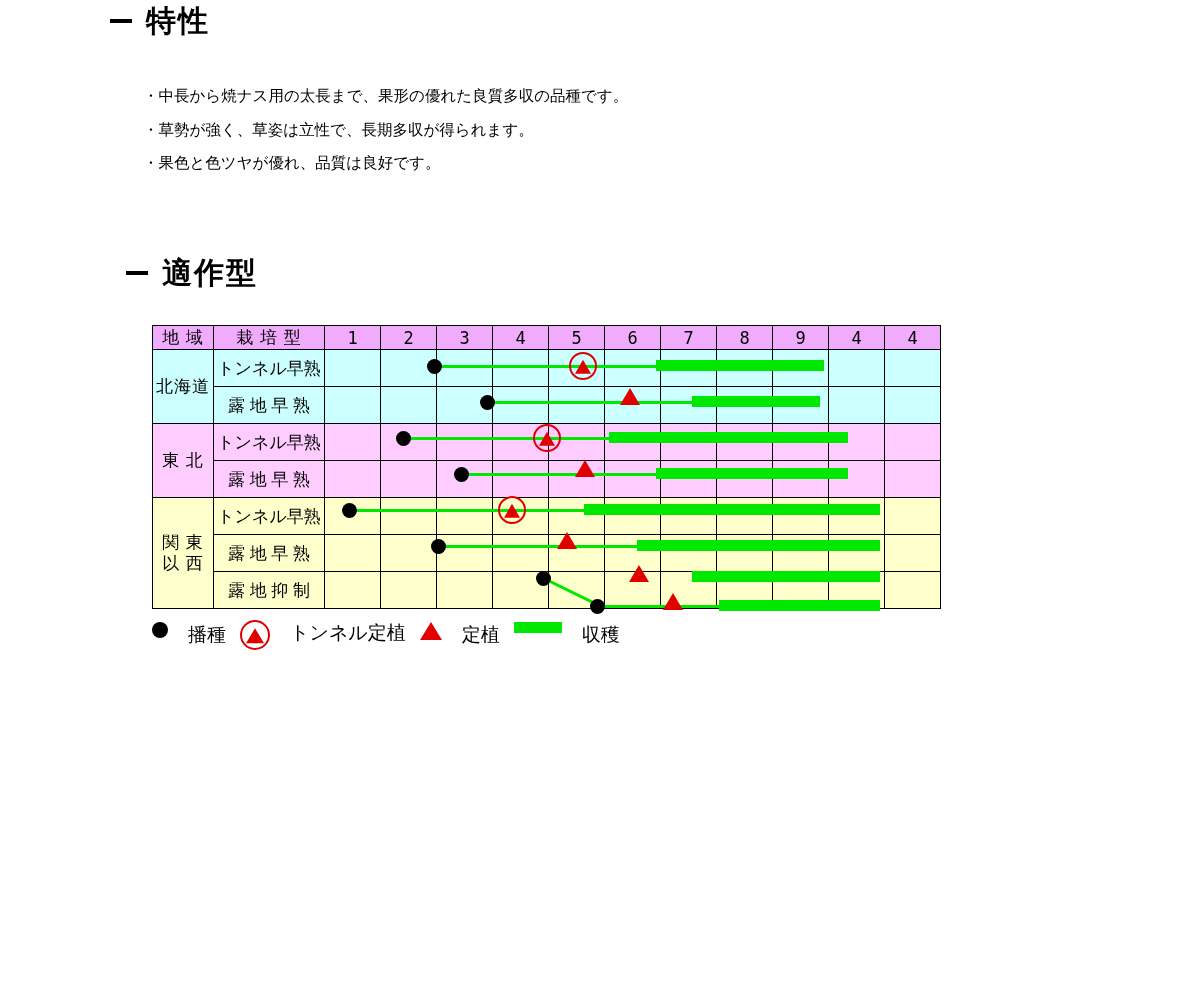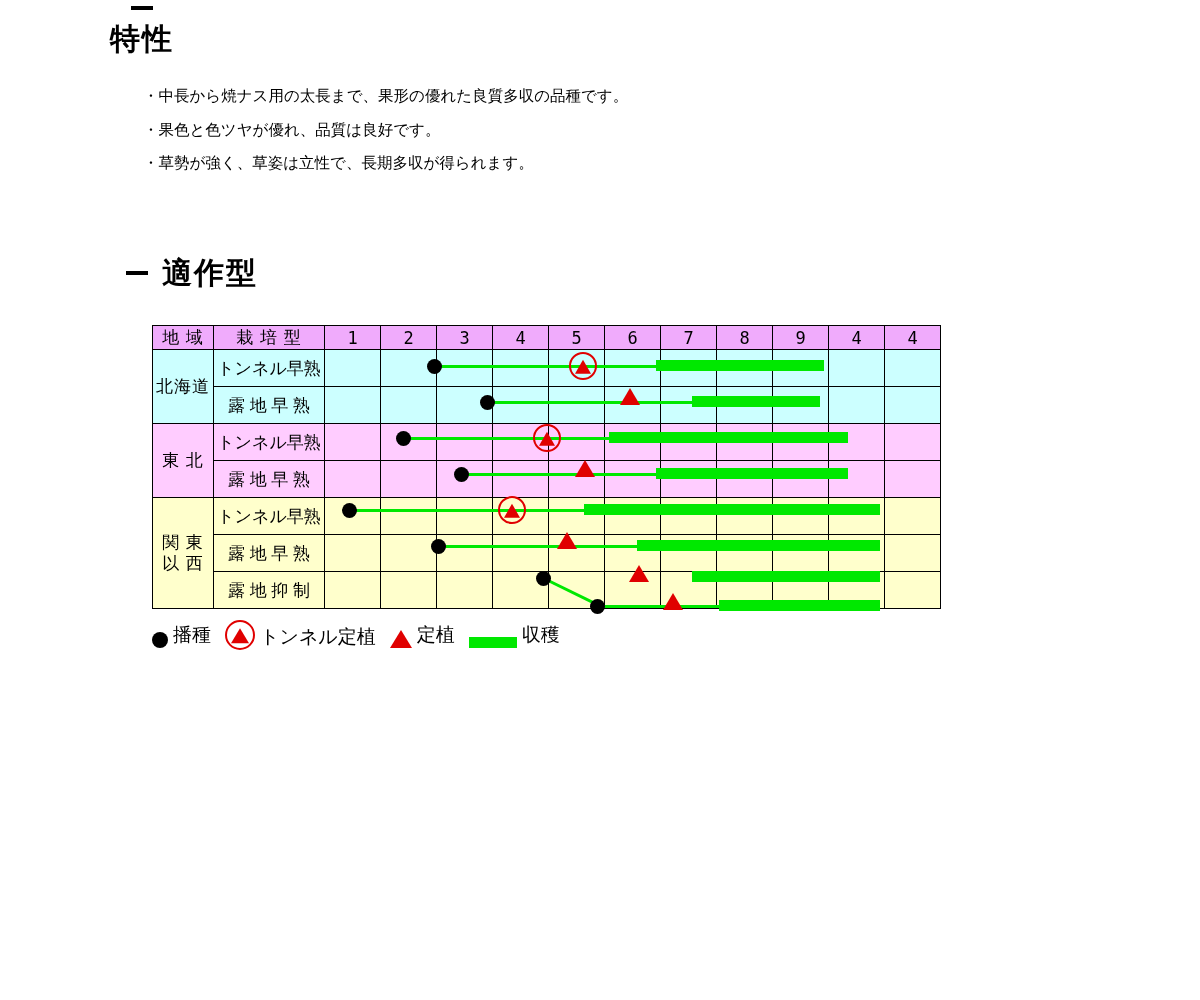--- a/index.html
+++ b/index.html
@@ -29,21 +29,21 @@
     height: 4px;
     background: #000;
   }
   .section-head .title {
     font-family: "DejaVu Serif", "Liberation Serif", serif;
     font-size: 30px;
     font-weight: bold;
     letter-spacing: 2px;
     line-height: 1;
   }
-  #heading-features { top: 6px; left: 110px; flex-direction: column; }
+  #heading-features { top: 6px; left: 110px; }
   #heading-croptype { top: 258px; left: 126px; }
 
   
   .feature-list {
     position: absolute;
     top: 88px;
     left: 143px;
     font-size: 15.5px;
     line-height: 1;
   }
@@ -161,21 +161,21 @@
   #chart-legend {
     position: absolute;
     top: 620px;
     left: 152px;
     display: flex;
     align-items: center;
     gap: 8px;
     font-size: 19px;
     white-space: nowrap;
   }
-  .lg-item { display: flex; align-items: flex-end; gap: 5px; }
+  .lg-item { display: flex; align-items: flex-start; gap: 20px; }
   .lg-dot {
     width: 16px; height: 16px; border-radius: 50%; background: #000;
     display: inline-block;
   }
   .lg-tri {
     width: 0; height: 0;
     border-left: 11px solid transparent;
     border-right: 11px solid transparent;
     border-bottom: 18px solid #e00000;
     display: inline-block;
@@ -206,22 +206,22 @@
 </head>
 <body>
 
 <div class="section-head" id="heading-features">
   <span class="dash"></span>
   <span class="title">特性</span>
 </div>
 
 <div class="feature-list">
   <div class="feature-item">・中長から焼ナス用の太長まで、果形の優れた良質多収の品種です。</div>
+  <div class="feature-item">・草勢が強く、草姿は立性で、長期多収が得られます。</div>
   <div class="feature-item">・果色と色ツヤが優れ、品質は良好です。</div>
-  <div class="feature-item">・草勢が強く、草姿は立性で、長期多収が得られます。</div>
 </div>
 
 <div class="section-head" id="heading-croptype">
   <span class="dash"></span>
   <span class="title">適作型</span>
 </div>
 
 <table id="crop-chart">
   <tbody>
       <tr class="hdr-row">

